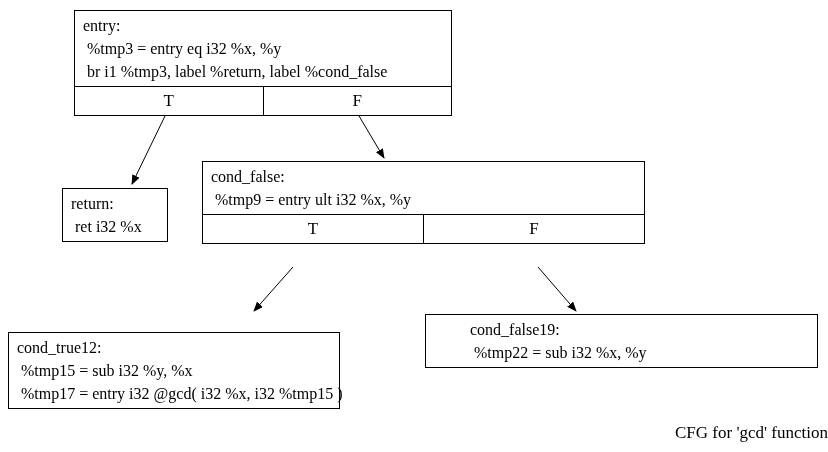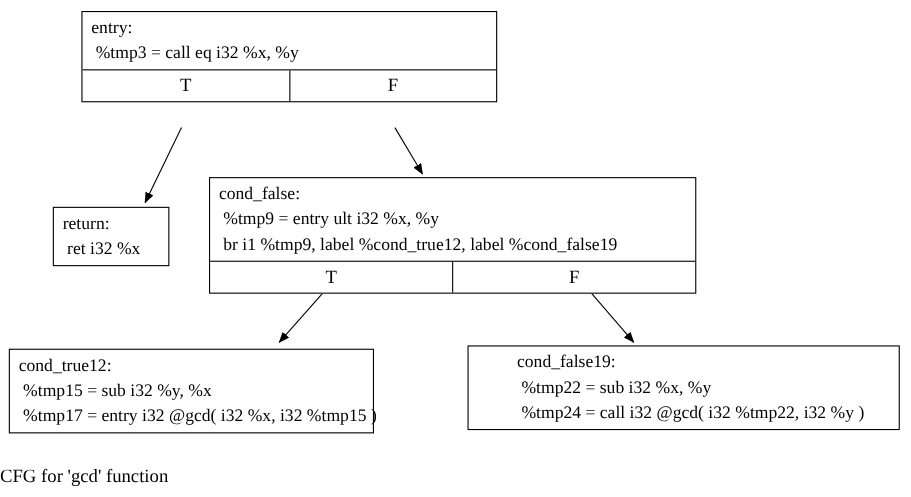--- a/index.html
+++ b/index.html
@@ -50,21 +50,21 @@
     font-size: 17px;
   }
   .tf-cell + .tf-cell {
     border-left: 1px solid #000000;
   }
   .caption {
     position: absolute;
     left: 0;
     top: 421px;
     width: 828px;
-    text-align: left;
+    text-align: right;
     font-size: 17px;
     line-height: 24px;
   }
 </style>
 </head>
 <body>
 
 <div class="canvas">
 
   <svg class="edge-layer" width="828" height="452" viewBox="0 0 828 452" xmlns="http://www.w3.org/2000/svg">
@@ -75,58 +75,57 @@
     </defs>
     <line x1="165" y1="116" x2="132" y2="184" stroke="#000000" stroke-width="1" marker-end="url(#arrow)"></line>
     <line x1="359" y1="116" x2="384" y2="158" stroke="#000000" stroke-width="1" marker-end="url(#arrow)"></line>
     <line x1="293" y1="267" x2="254" y2="311" stroke="#000000" stroke-width="1" marker-end="url(#arrow)"></line>
     <line x1="538" y1="267" x2="576" y2="311" stroke="#000000" stroke-width="1" marker-end="url(#arrow)"></line>
   </svg>
 
   <div class="node" style="left:74px; top:10px; width:378px;">
     <div class="node-body">
       <div class="node-title">entry:</div>
-      <div class="code-line"> %tmp3 = call eq i32 %x, %y</div>
+      <div class="code-line"> %tmp3 = entry eq i32 %x, %y</div>
+      <div class="code-line"> br i1 %tmp3, label %return, label %cond_false</div>
     </div>
     <div class="tf-row">
       <div class="tf-cell">T</div>
       <div class="tf-cell">F</div>
     </div>
   </div>
 
-  <div class="node" style="left:48px; top:188px; width:106px;">
+  <div class="node" style="left:62px; top:188px; width:106px;">
     <div class="node-body">
       <div class="node-title">return:</div>
       <div class="code-line"> ret i32 %x</div>
     </div>
   </div>
 
-  <div class="node" style="left:190px; top:161px; width:443px;">
+  <div class="node" style="left:202px; top:161px; width:443px;">
     <div class="node-body">
       <div class="node-title">cond_false:</div>
       <div class="code-line"> %tmp9 = entry ult i32 %x, %y</div>
-      <div class="code-line"> br i1 %tmp9, label %cond_true12, label %cond_false19</div>
     </div>
     <div class="tf-row">
       <div class="tf-cell">T</div>
       <div class="tf-cell">F</div>
     </div>
   </div>
 
-  <div class="node" style="left:8px; top:317px; width:332px;">
+  <div class="node" style="left:8px; top:332px; width:332px;">
     <div class="node-body">
       <div class="node-title">cond_true12:</div>
       <div class="code-line"> %tmp15 = sub i32 %y, %x</div>
       <div class="code-line"> %tmp17 = entry i32 @gcd( i32 %x, i32 %tmp15 )</div>
     </div>
   </div>
 
   <div class="node" style="left:425px; top:314px; width:393px;padding-left:36px;">
     <div class="node-body">
       <div class="node-title">cond_false19:</div>
       <div class="code-line"> %tmp22 = sub i32 %x, %y</div>
-      <div class="code-line"> %tmp24 = call i32 @gcd( i32 %tmp22, i32 %y )</div>
     </div>
   </div>
 
   <div class="caption">CFG for 'gcd' function</div>
 
 </div>
 
 </body></html>

